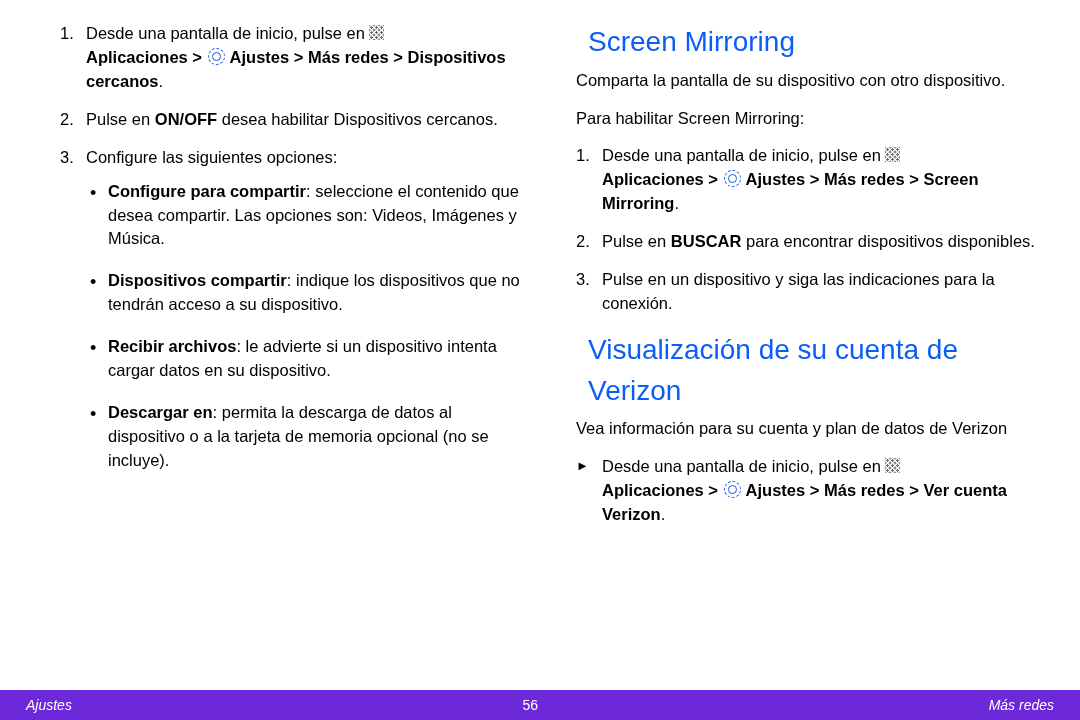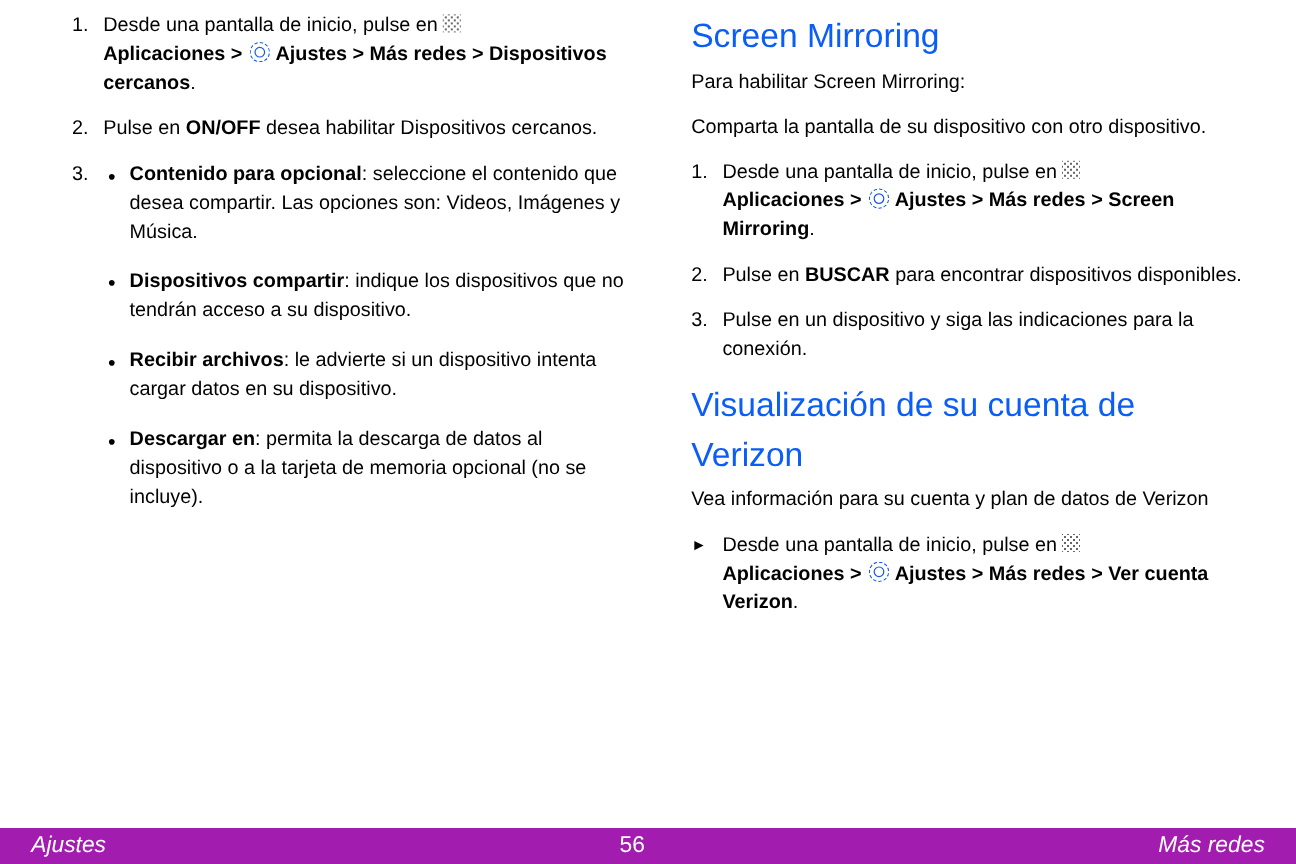--- a/index.html
+++ b/index.html
@@ -1,20 +1,20 @@
 <!DOCTYPE html>
 <html><head>
 <meta charset="utf-8">
 <style>
   * { box-sizing: border-box; margin: 0; padding: 0; }
   html, body { width: 1080px; height: 720px; font-family: Arial, Helvetica, sans-serif; }
   body { display: flex; flex-direction: column; height: 720px; background: #fff; color: #000; }
-  .page { flex: 1; display: flex; padding: 10px 36px 10px 60px; gap: 48px; overflow: hidden; }
+  .page { flex: 1; display: flex; padding: 22px 36px 10px 60px; gap: 48px; overflow: hidden; }
   .col { flex: 1; font-size: 16.5px; line-height: 1.45; }
-  .h2 { color: #0a5df5; font-size: 28px; font-weight: 400; margin-bottom: 6px; }
+  .h2 { color: #0a5df5; font-size: 28px; font-weight: 400; margin-bottom: 6px; margin-left: 12px; }
   .para { margin-bottom: 14px; }
   ol { list-style: none; counter-reset: item; }
   ol > li { counter-increment: item; position: relative; padding-left: 26px; margin-bottom: 14px; }
   ol > li::before { content: counter(item) "."; position: absolute; left: 0; top: 0; }
   ul { list-style: none; margin-top: 10px; }
   ul > li { position: relative; padding-left: 22px; margin-bottom: 18px; }
   ul > li::before { content: "•"; position: absolute; left: 4px; top: 0; font-size: 18px; }
   .arrowlist > li { position: relative; padding-left: 26px; margin-bottom: 14px; }
   .arrowlist > li::before { content: "►"; position: absolute; left: 0; top: 2px; font-size: 13px; }
   .arrowlist { list-style: none; }
@@ -28,23 +28,23 @@
   }
   .gear-icon {
     display: inline-block; width: 15px; height: 15px; vertical-align: -2px;
     border: 1.9px dashed #1558e6; border-radius: 50%; position: relative; box-sizing: content-box;
     margin: 0 1px;
   }
   .gear-icon::after {
     content: ""; position: absolute; inset: 3px; border-radius: 50%; border: 1.5px solid #1558e6;
   }
   .footer {
-    height: 30px; background: #a21caf; color: #fff; display: flex;
+    height: 30px; background: #6d28d9; color: #fff; display: flex;
     align-items: center; justify-content: space-between; padding: 0 26px;
-    font-style: italic; font-size: 19px;
+    font-style: italic; font-size: 14px;
   }
   .footer .pnum { font-style: normal; }
 </style>
 </head>
 <body>
 
 <div class="page">
 
   <div class="col">
     <ol>
@@ -53,34 +53,35 @@
         <span class="apps-icon"></span><br>
         <span class="b">
           <span>Aplicaciones &gt; </span>
           <span class="gear-icon"></span>
           <span> Ajustes &gt; Más redes &gt; Dispositivos cercanos</span></span><span>.</span>
       </li>
       <li>
         <span>Pulse en </span><span class="b">ON/OFF</span><span> desea habilitar Dispositivos cercanos.</span>
       </li>
       <li>
+        <span>Configure las siguientes opciones:</span>
         <ul>
-          <li><span class="b">Contenido para opcional</span><span>: seleccione el contenido que desea compartir. Las opciones son: Videos, Imágenes y Música.</span></li>
+          <li><span class="b">Configure para compartir</span><span>: seleccione el contenido que desea compartir. Las opciones son: Videos, Imágenes y Música.</span></li>
           <li><span class="b">Dispositivos compartir</span><span>: indique los dispositivos que no tendrán acceso a su dispositivo.</span></li>
           <li><span class="b">Recibir archivos</span><span>: le advierte si un dispositivo intenta cargar datos en su dispositivo.</span></li>
           <li><span class="b">Descargar en</span><span>: permita la descarga de datos al dispositivo o a la tarjeta de memoria opcional (no se incluye).</span></li>
         </ul>
       </li>
     </ol>
   </div>
 
   <div class="col">
     <div class="h2">Screen Mirroring</div>
+    <div class="para">Comparta la pantalla de su dispositivo con otro dispositivo.</div>
     <div class="para">Para habilitar Screen Mirroring:</div>
-    <div class="para">Comparta la pantalla de su dispositivo con otro dispositivo.</div>
     <ol>
       <li>
         <span>Desde una pantalla de inicio, pulse en </span>
         <span class="apps-icon"></span><br>
         <span class="b">
           <span>Aplicaciones &gt; </span>
           <span class="gear-icon"></span>
           <span> Ajustes &gt; Más redes &gt; Screen Mirroring</span></span><span>.</span>
       </li>
       <li>

